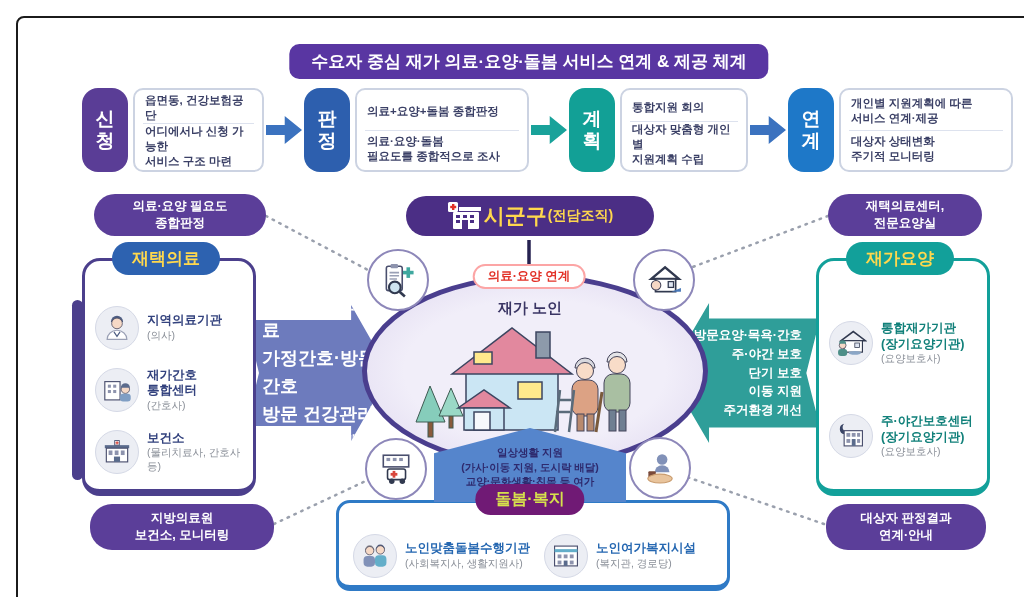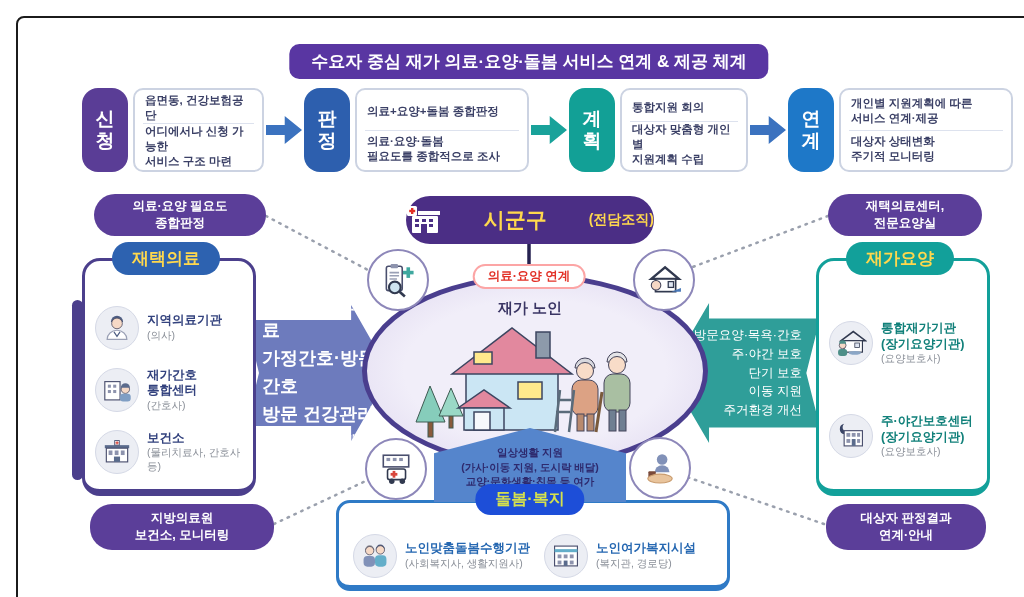--- a/index.html
+++ b/index.html
@@ -13,49 +13,49 @@
   .step-label{width:46px;border-radius:16px;color:#fff;font-weight:bold;font-size:19px;display:flex;align-items:center;justify-content:center;}
   .step-label span{display:block;width:1.15em;word-break:break-all;text-align:center;line-height:1.15;}
   .c-purple{background:#5a3d96}.c-blue{background:#2d5fae}.c-teal{background:#12a096}.c-blue2{background:#1e78c8}
   .step-card{background:#fff;border:2px solid #ccd3e2;border-radius:10px;margin-left:5px;display:flex;flex-direction:column;padding:3px 0;}
   .step-card .row{flex:1;display:flex;align-items:center;padding:0 10px;font-size:11.5px;font-weight:bold;color:#3b4066;line-height:1.3;}
   .hline{border-top:1.5px solid #dde2ee;margin:0 8px;}
   .flow-arrow{width:36px;height:28px;align-self:center;margin:0 2px;clip-path:polygon(0 32%,52% 32%,52% 0,100% 50%,52% 100%,52% 68%,0 68%);}
   .a-blue{background:#3b72bf}.a-teal{background:#19a29a}
   .w1{width:127px}.w2{width:170px}.w3{width:124px}.w4{width:170px}
   
-  .hub{position:absolute;left:388px;top:178px;width:248px;height:48px;background:#4b2e85;border-radius:24px;display:flex;align-items:center;justify-content:space-between;gap:16px;z-index:7;}
+  .hub{position:absolute;left:388px;top:178px;width:248px;height:40px;background:#4b2e85;border-radius:24px;display:flex;align-items:center;justify-content:center;gap:1px;z-index:7;}
   .hub .nm{color:#ffd84d;font-size:21px;font-weight:bold;}
   .hub .org{color:#ffd84d;font-size:14px;font-weight:bold;}
   
   .badge{position:absolute;left:511px;top:246px;transform:translateX(-50%);background:#fff;border:2px solid #fca5a5;border-radius:14px;padding:2px 13px;color:#e23127;font-size:12.5px;font-weight:bold;z-index:7;white-space:nowrap;}
   .ellipse{position:absolute;left:344px;top:256px;width:336px;height:184px;border:5px solid #4a3e8e;border-radius:50%;background:radial-gradient(ellipse at center,#f1eef9 55%,#ddd6ee 100%);z-index:3;}
   .person{position:absolute;left:344px;width:336px;top:281px;text-align:center;color:#3a3564;font-size:15px;font-weight:bold;z-index:5;}
   .illu{position:absolute;left:390px;top:296px;z-index:4;}
   
   .node{position:absolute;width:58px;height:58px;border-radius:50%;background:#fff;border:2px solid #8d87b9;display:flex;align-items:center;justify-content:center;z-index:6;}
   
   .bigleft{position:absolute;left:228px;top:287px;width:144px;height:136px;background:#6d7bbd;clip-path:polygon(0 11%,73% 11%,73% 0,100% 50%,73% 100%,73% 89%,0 89%,9% 50%);z-index:2;display:flex;align-items:center;}
   .bigleft .txt{color:#fff;font-size:18px;font-weight:bold;line-height:1.55;padding-left:16px;}
   .bigright{position:absolute;left:650px;top:285px;width:152px;height:140px;background:#2f9e99;clip-path:polygon(100% 11%,27% 11%,27% 0,0 50%,27% 100%,27% 89%,100% 89%,91% 50%);z-index:2;display:flex;align-items:center;justify-content:flex-end;}
-  .bigright .txt{color:#fff;font-size:12.5px;font-weight:normal;line-height:1.5;text-align:right;padding-right:18px;}
+  .bigright .txt{color:#fff;font-size:12.5px;font-weight:bold;line-height:1.5;text-align:right;padding-right:18px;}
   .bigup{position:absolute;left:416px;top:410px;width:192px;height:74px;background:#5585cc;clip-path:polygon(50% 0,100% 34%,100% 100%,0 100%,0 34%);z-index:5;}
   .bigup .txt{margin-top:17px;text-align:center;color:#2e2a6e;font-size:10.5px;font-weight:bold;line-height:1.4;}
   
   .panel{position:absolute;background:#fff;border-radius:18px;z-index:4;}
   .p-left{left:64px;top:240px;width:168px;height:228px;border:3px solid #4b3f8c;border-bottom-width:7px;}
   .p-right{left:798px;top:240px;width:168px;height:228px;border:3px solid #12a09a;border-bottom-width:7px;}
   .p-bottom{left:318px;top:482px;width:388px;height:82px;border:3px solid #2f7ac6;border-bottom-width:6px;border-radius:14px;}
   .accent{position:absolute;width:11px;height:180px;border-radius:6px;z-index:3;top:282px;}
   .acc-l{left:54px;background:#4b3f8c;}
   .acc-r{left:959px;background:#12a09a;}
   .phead{position:absolute;transform:translateX(-50%);border-radius:18px;padding:5px 20px;font-size:17px;font-weight:bold;color:#ffd84d;z-index:7;white-space:nowrap;}
   .ph-left{left:148px;top:224px;background:#2d62b0;}
   .ph-right{left:882px;top:224px;background:#12a09a;}
-  .ph-bottom{left:512px;top:466px;background:#1d4ed8;color:#d6e14c;font-size:16px;border-radius:16px;}
+  .ph-bottom{left:512px;top:466px;background:#701a75;color:#d6e14c;font-size:16px;border-radius:16px;}
   .items{position:absolute;left:0;right:0;top:36px;bottom:6px;display:flex;flex-direction:column;justify-content:space-around;padding:0 10px;}
   .item{display:flex;align-items:center;gap:8px;}
   .icirc{flex:0 0 auto;width:42px;height:42px;border-radius:50%;background:#eceef4;border:1px solid #d5d9e6;display:flex;align-items:center;justify-content:center;}
   .iname{font-size:12.5px;font-weight:bold;line-height:1.25;}
   .n-blue{color:#33427e}.n-teal{color:#11807a}.n-bblue{color:#2567b1}
   .isub{font-size:10.5px;color:#8a8f98;line-height:1.3;}
   .bitems{position:absolute;left:14px;right:8px;top:28px;bottom:4px;display:flex;align-items:center;gap:14px;}
   
   .pill{position:absolute;background:#5b3e99;color:#fff;font-size:12.5px;font-weight:bold;border-radius:22px;display:flex;align-items:center;justify-content:center;text-align:center;line-height:1.35;z-index:6;}
   .pl-tl{left:76px;top:176px;width:172px;height:42px;}

